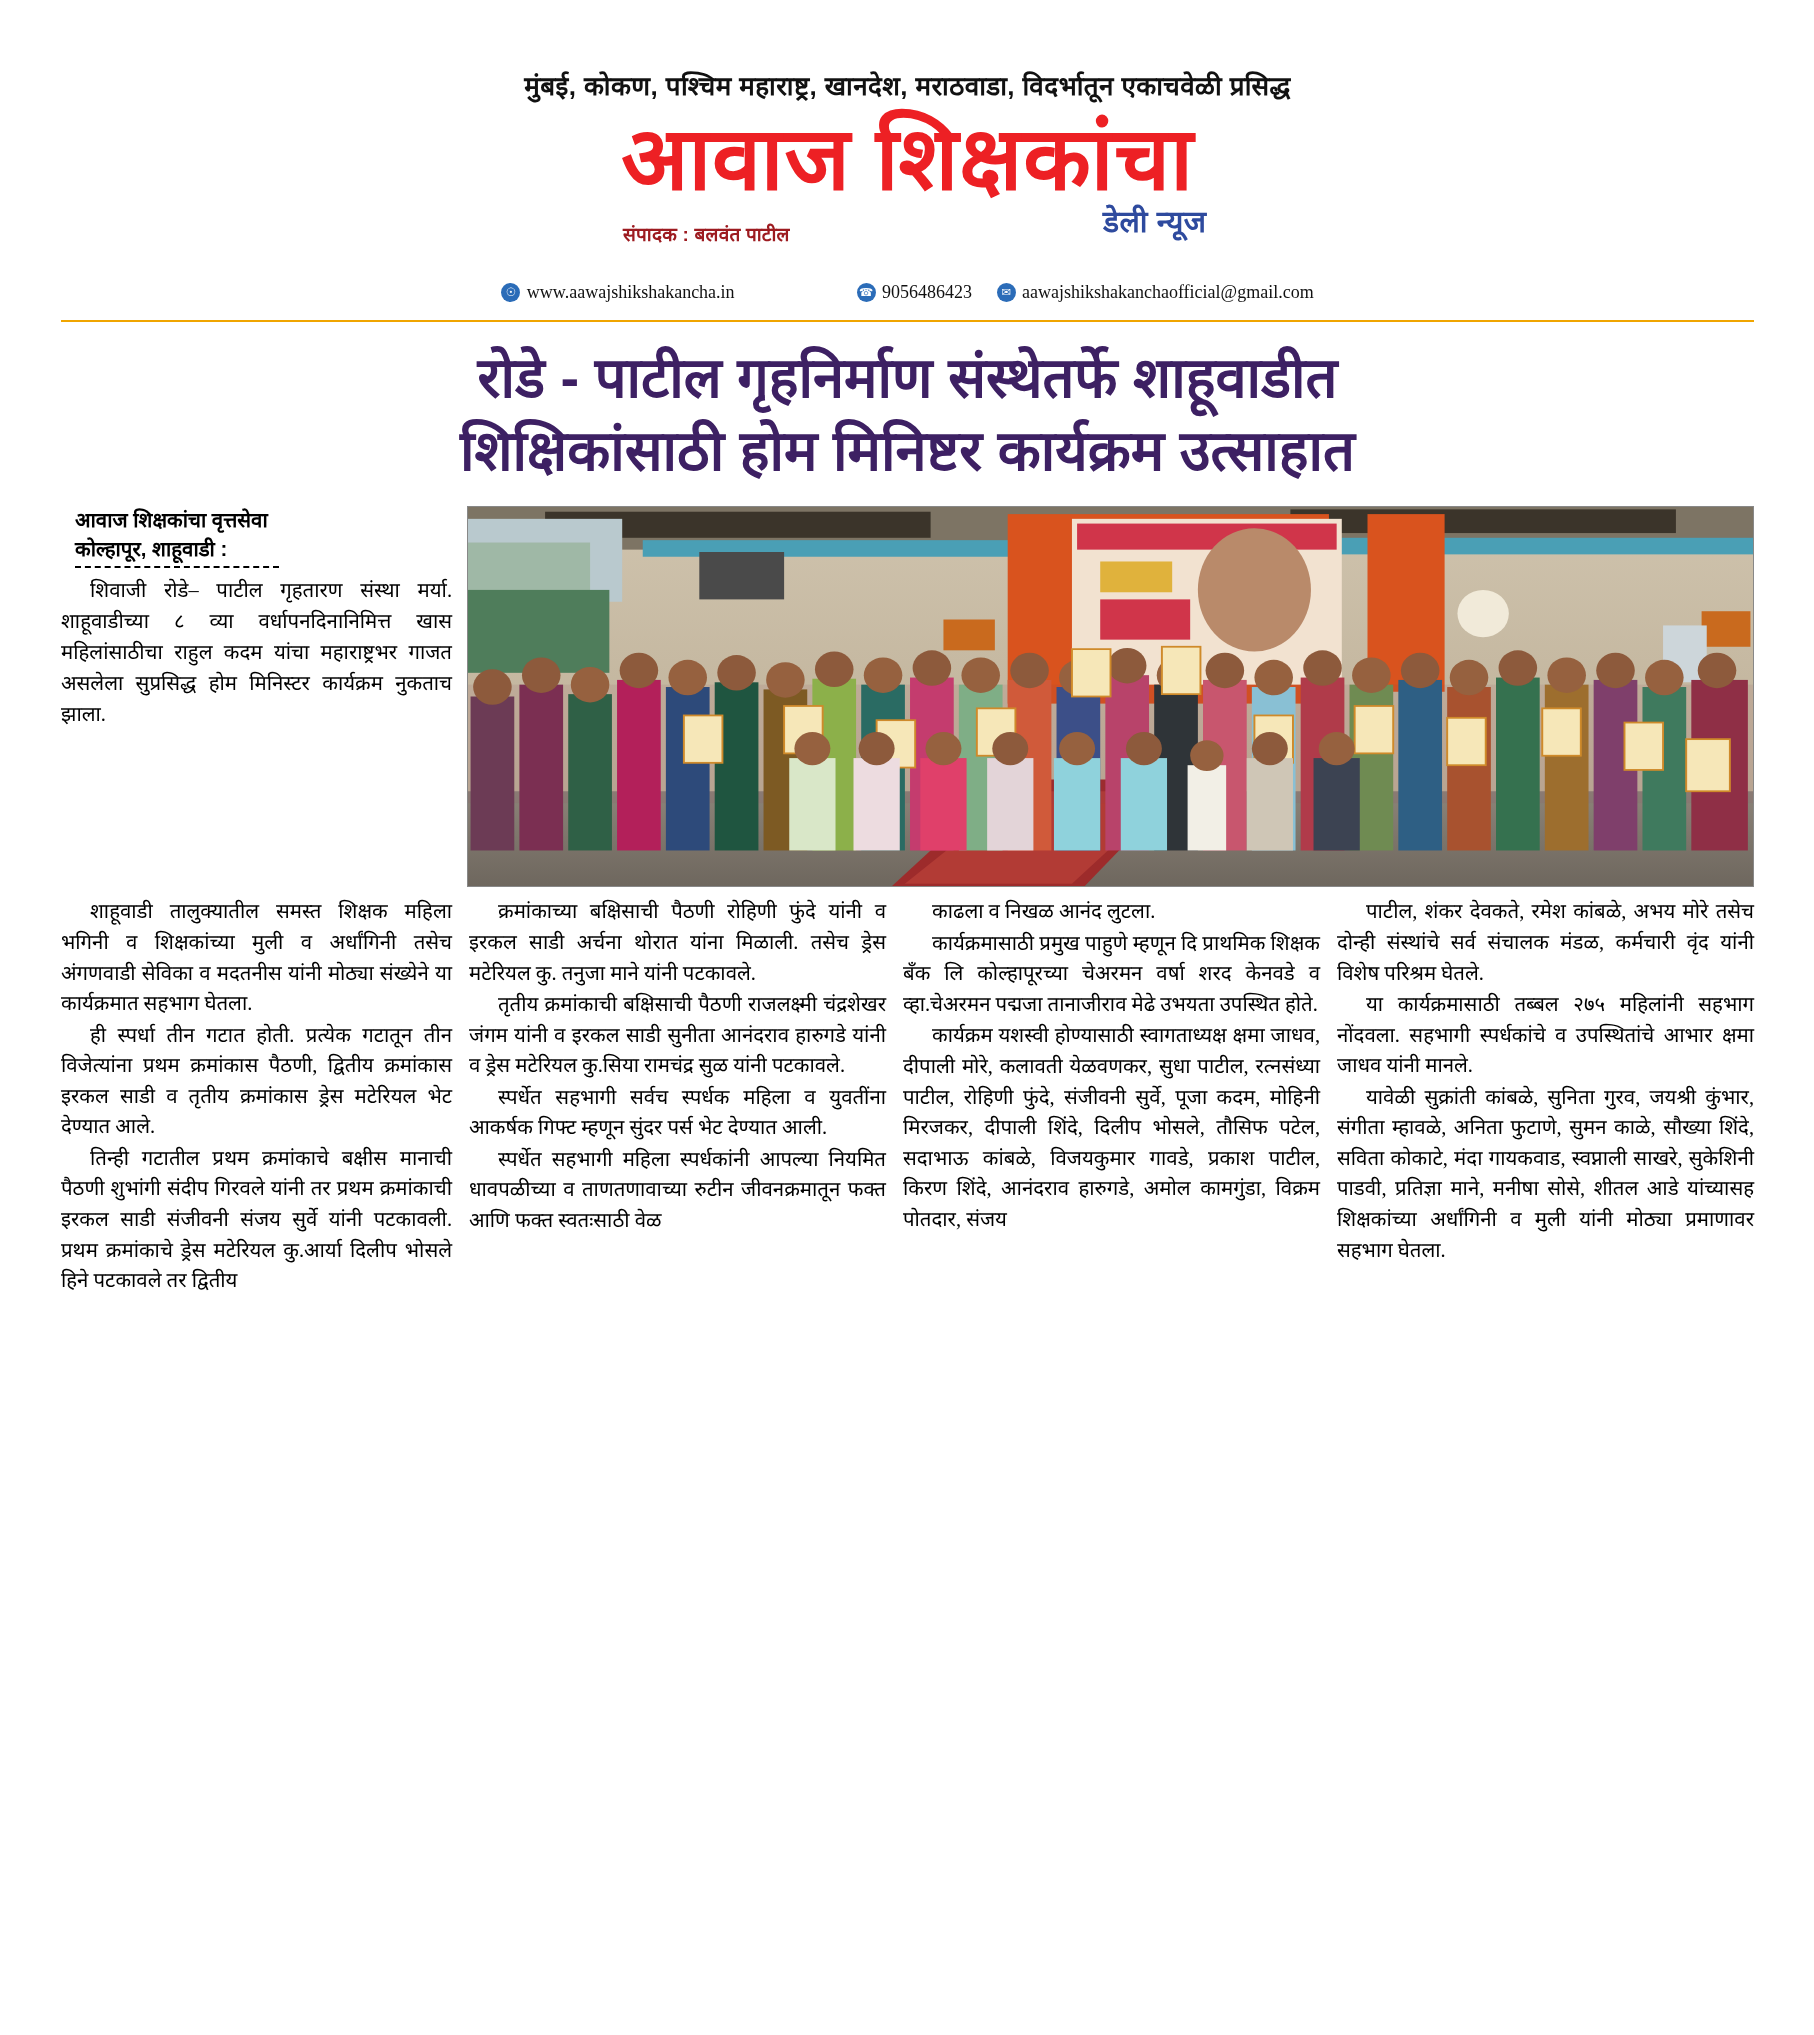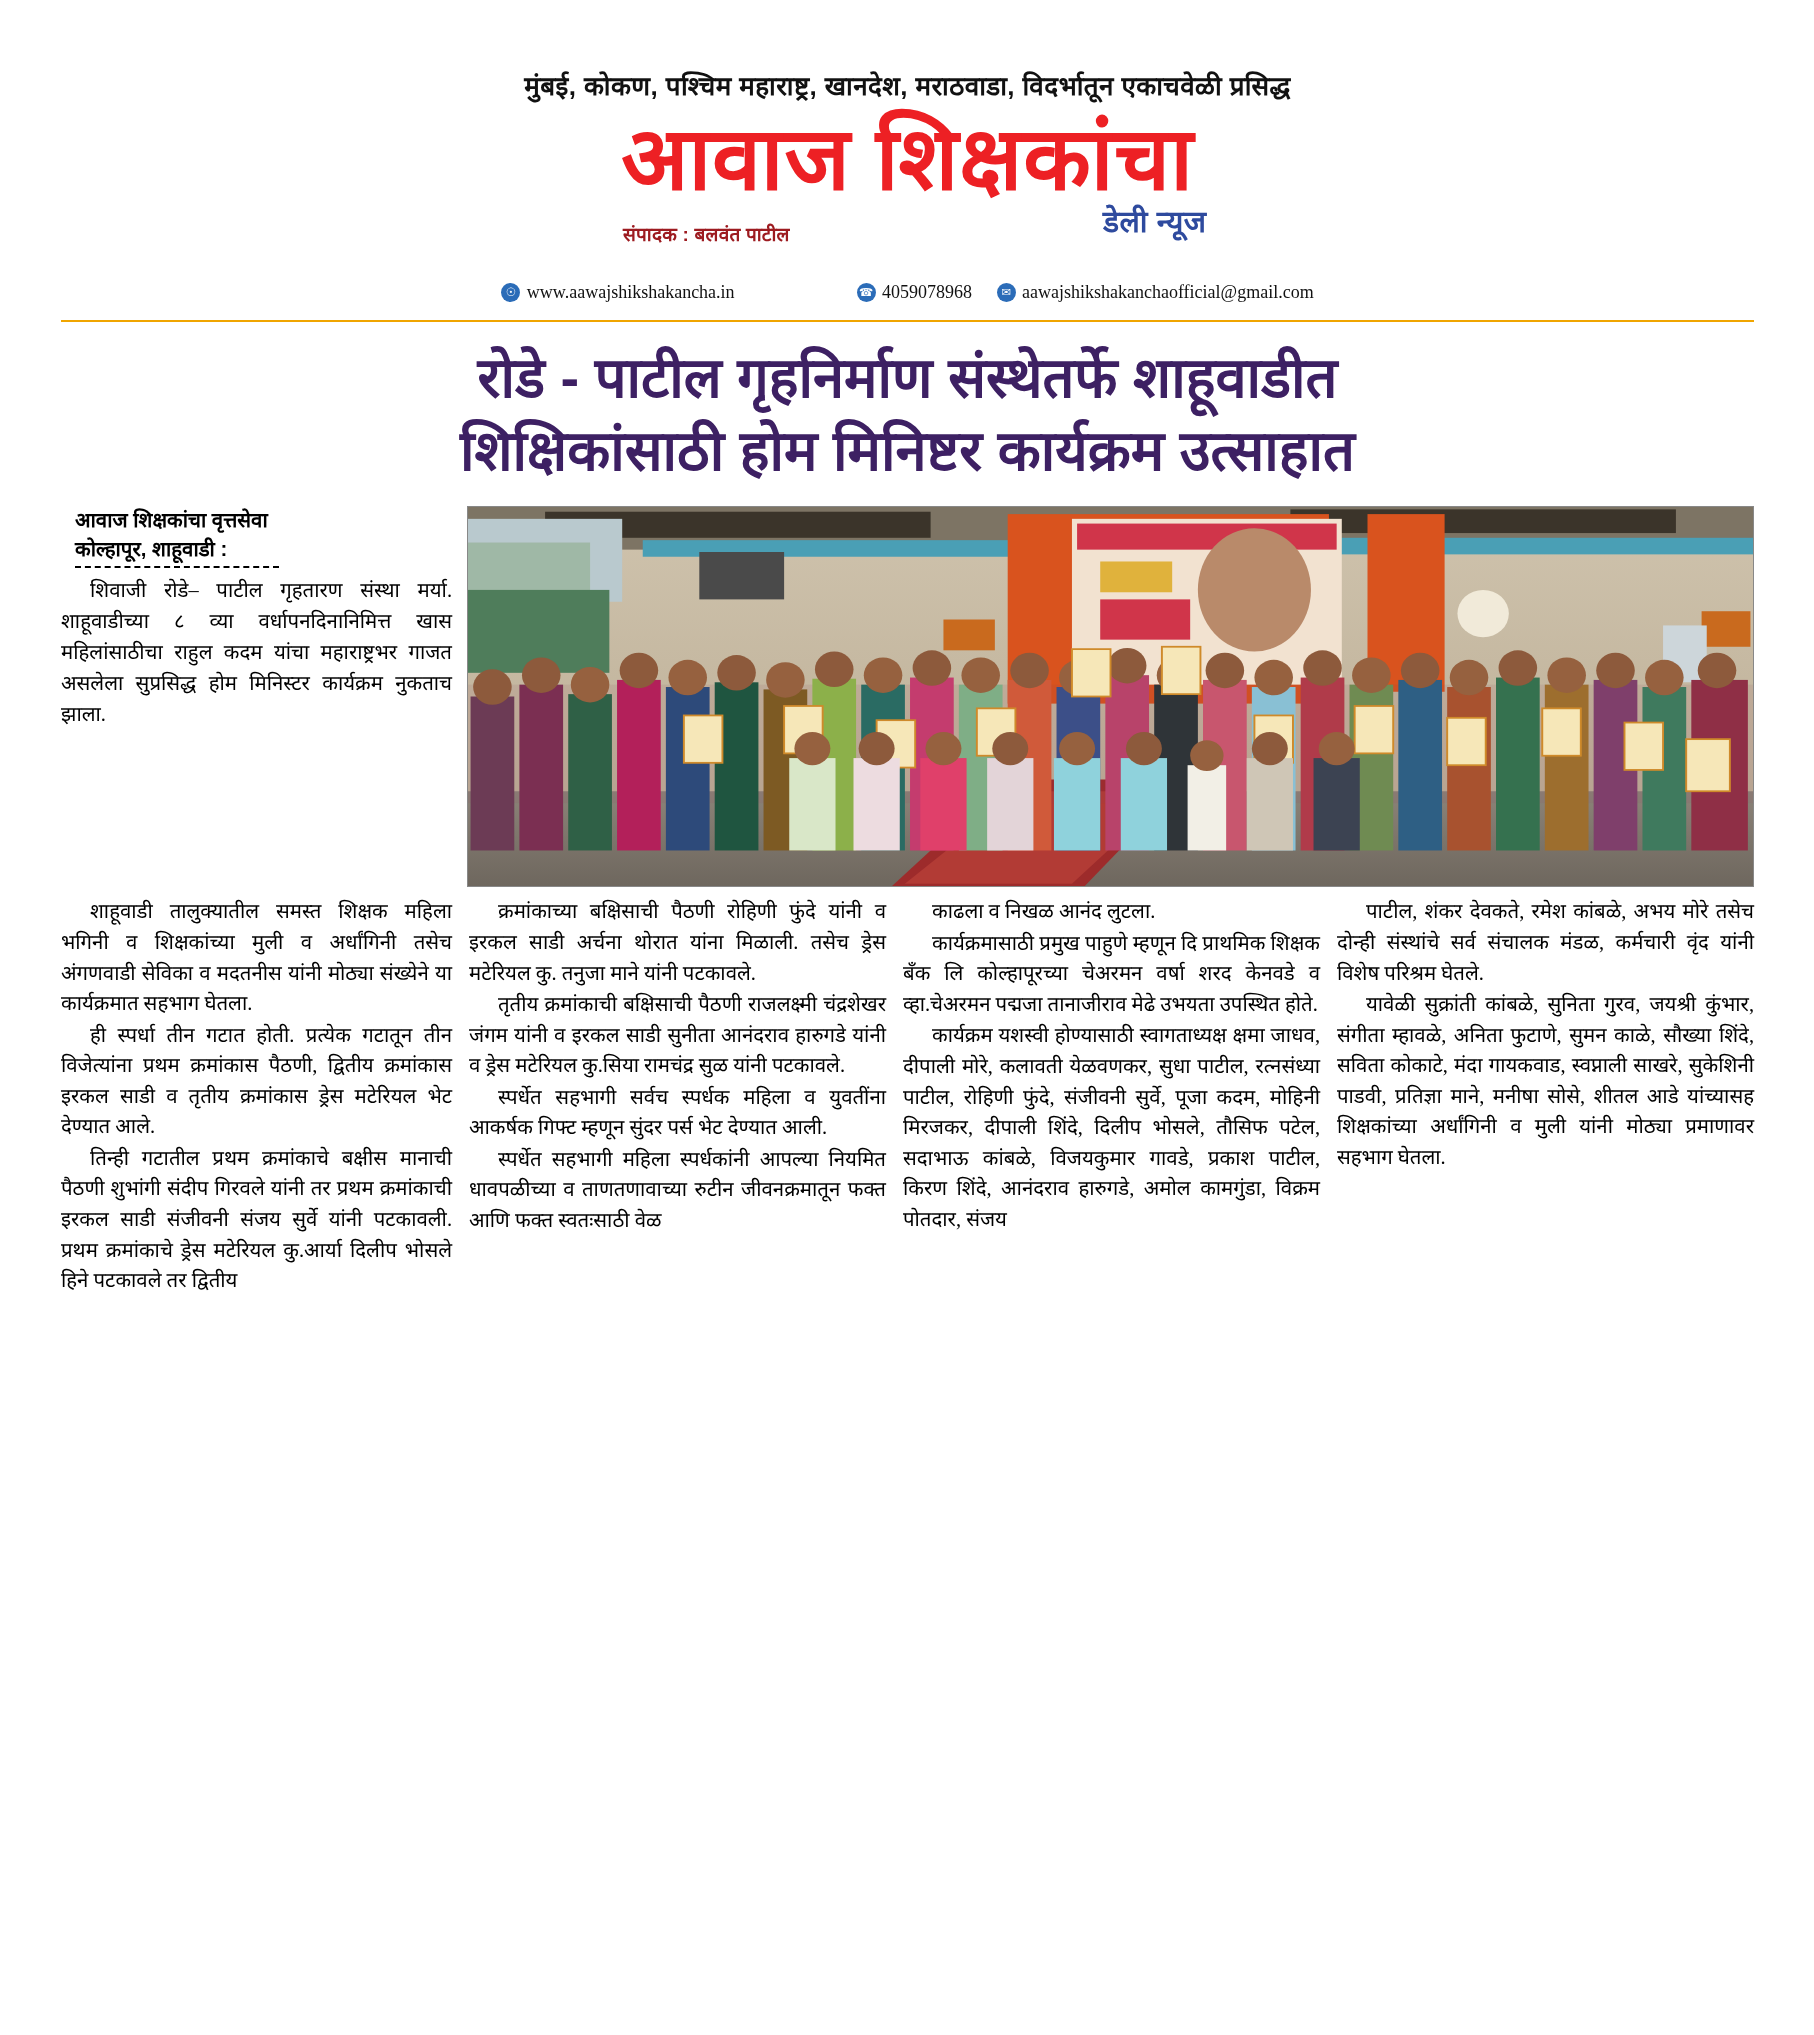--- a/index.html
+++ b/index.html
@@ -190,21 +190,21 @@
   </div>
 
   <div class="contact-bar">
     <div class="contact-item">
       <span class="ci-icon">☉</span>
       <span>www.aawajshikshakancha.in</span>
     </div>
     <div class="gap-a"></div>
     <div class="contact-item">
       <span class="ci-icon">☎</span>
-      <span>4059078968</span>
+      <span>9056486423</span>
     </div>
     <div class="gap-b"></div>
     <div class="contact-item">
       <span class="ci-icon">✉</span>
       <span>aawajshikshakanchaofficial@gmail.com</span>
     </div>
   </div>
 
   <div class="rule-orange"></div>
 
@@ -369,19 +369,20 @@
         <p>स्पर्धेत सहभागी सर्वच स्पर्धक महिला व युवतींना आकर्षक गिफ्ट म्हणून सुंदर पर्स भेट देण्यात आली.</p>
         <p>स्पर्धेत सहभागी महिला स्पर्धकांनी आपल्या नियमित धावपळीच्या व ताणतणावाच्या रुटीन जीवनक्रमातून फक्त आणि फक्त स्वतःसाठी वेळ</p>
       </div>
       <div class="col">
         <p>काढला व निखळ आनंद लुटला.</p>
         <p>कार्यक्रमासाठी प्रमुख पाहुणे म्हणून दि प्राथमिक शिक्षक बँक लि कोल्हापूरच्या चेअरमन वर्षा शरद केनवडे व व्हा.चेअरमन पद्मजा तानाजीराव मेढे उभयता उपस्थित होते.</p>
         <p>कार्यक्रम यशस्वी होण्यासाठी स्वागताध्यक्ष क्षमा जाधव, दीपाली मोरे, कलावती येळवणकर, सुधा पाटील, रत्नसंध्या पाटील, रोहिणी फुंदे, संजीवनी सुर्वे, पूजा कदम, मोहिनी मिरजकर, दीपाली शिंदे, दिलीप भोसले, तौसिफ पटेल, सदाभाऊ कांबळे, विजयकुमार गावडे, प्रकाश पाटील, किरण शिंदे, आनंदराव हारुगडे, अमोल कामगुंडा, विक्रम पोतदार, संजय</p>
       </div>
       <div class="col">
         <p>पाटील, शंकर देवकते, रमेश कांबळे, अभय मोरे तसेच दोन्ही संस्थांचे सर्व संचालक मंडळ, कर्मचारी वृंद यांनी विशेष परिश्रम घेतले.</p>
+        <p>या कार्यक्रमासाठी तब्बल २७५ महिलांनी सहभाग नोंदवला. सहभागी स्पर्धकांचे व उपस्थितांचे आभार क्षमा जाधव यांनी मानले.</p>
         <p>यावेळी सुक्रांती कांबळे, सुनिता गुरव, जयश्री कुंभार, संगीता म्हावळे, अनिता फुटाणे, सुमन काळे, सौख्या शिंदे, सविता कोकाटे, मंदा गायकवाड, स्वप्नाली साखरे, सुकेशिनी पाडवी, प्रतिज्ञा माने, मनीषा सोसे, शीतल आडे यांच्यासह शिक्षकांच्या अर्धांगिनी व मुली यांनी मोठ्या प्रमाणावर सहभाग घेतला.</p>
       </div>
     </div>
   </div>
 
 </div>
 
 
 </body></html>

